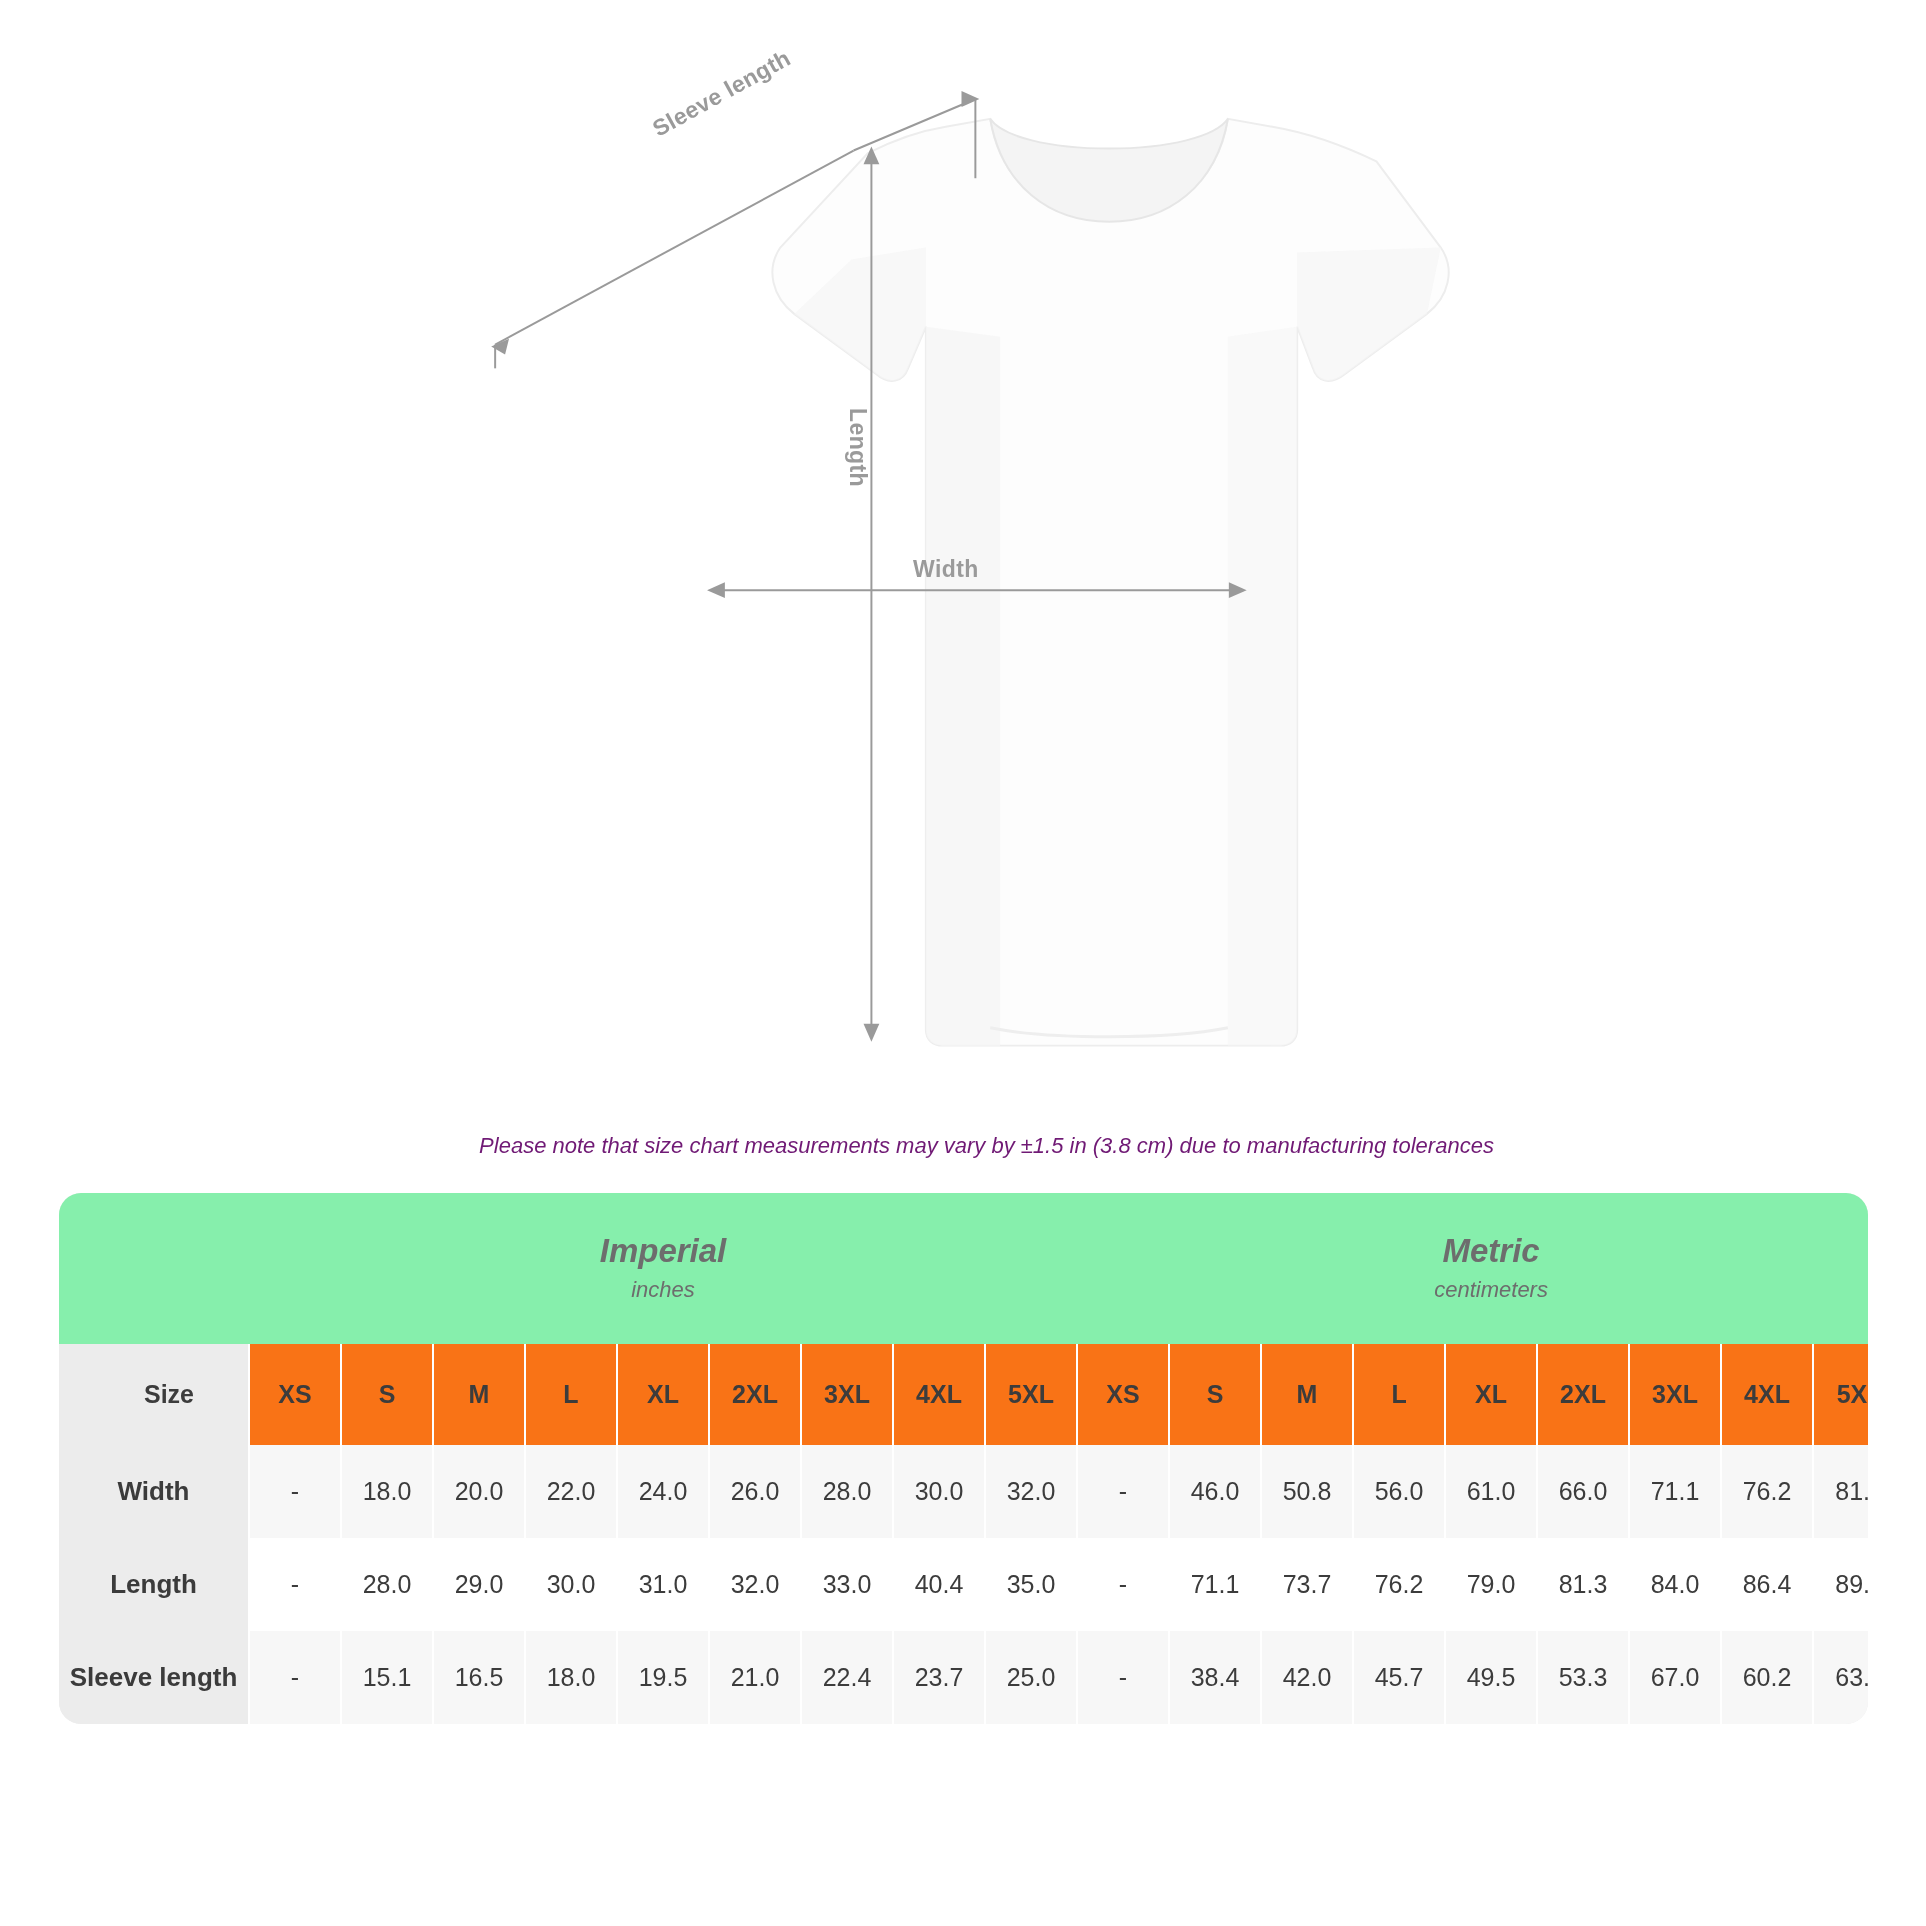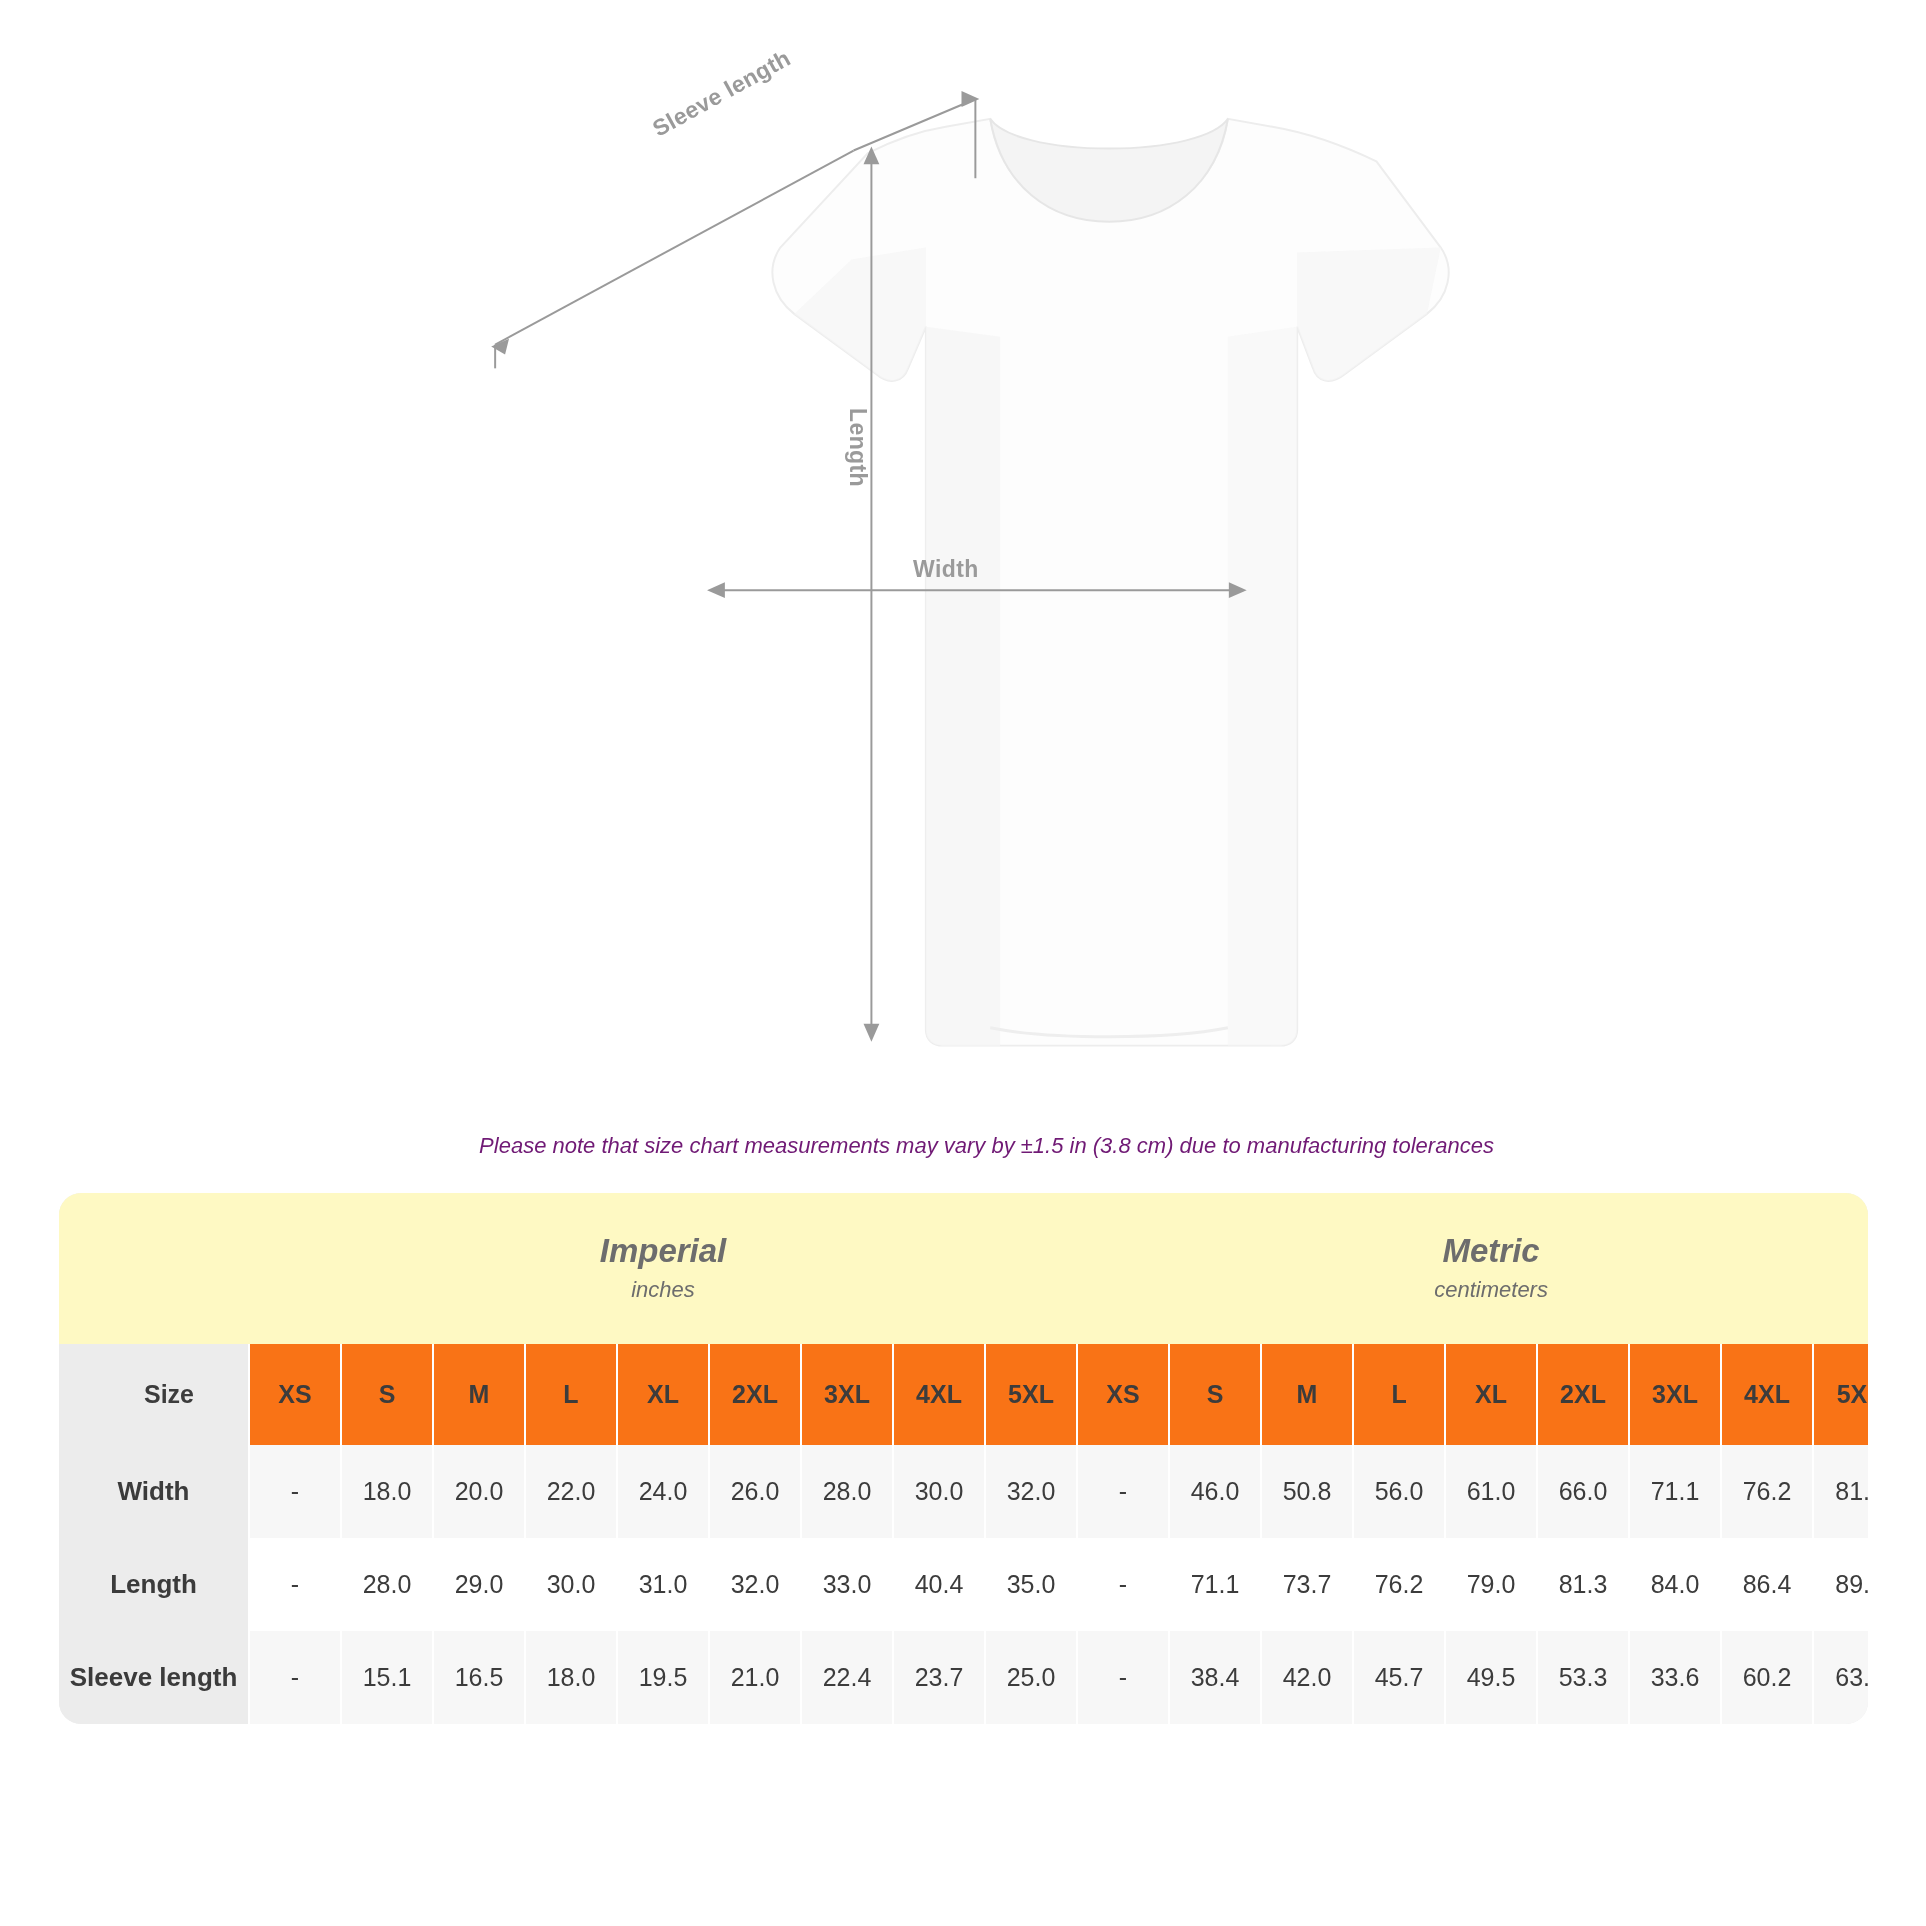--- a/index.html
+++ b/index.html
@@ -92,21 +92,21 @@
   table.size-table td, table.size-table th {
     text-align: center;
     vertical-align: middle;
     font-size: 25px;
     color: #3c3c3c;
     border: none;
   }
 
   .unit-head td {
     height: 149px;
-    background: #fef9c3;
+    background: #86efac;
   }
   .unit-title {
     font-size: 33px;
     font-style: italic;
     font-weight: bold;
     color: #6d6d6d;
     line-height: 1.25;
   }
   .unit-sub {
     font-size: 22px;
@@ -331,21 +331,21 @@
           <td class="cell-div">21.0</td>
           <td class="cell-div">22.4</td>
           <td class="cell-div">23.7</td>
           <td class="cell-div">25.0</td>
           <td class="cell-div">-</td>
           <td class="cell-div">38.4</td>
           <td class="cell-div">42.0</td>
           <td class="cell-div">45.7</td>
           <td class="cell-div">49.5</td>
           <td class="cell-div">53.3</td>
-          <td class="cell-div">33.6</td>
+          <td class="cell-div">67.0</td>
           <td class="cell-div">60.2</td>
           <td class="cell-div">63.5</td>
         </tr>
       </tbody>
     </table>
   </div>
 
 </div>
 
 

